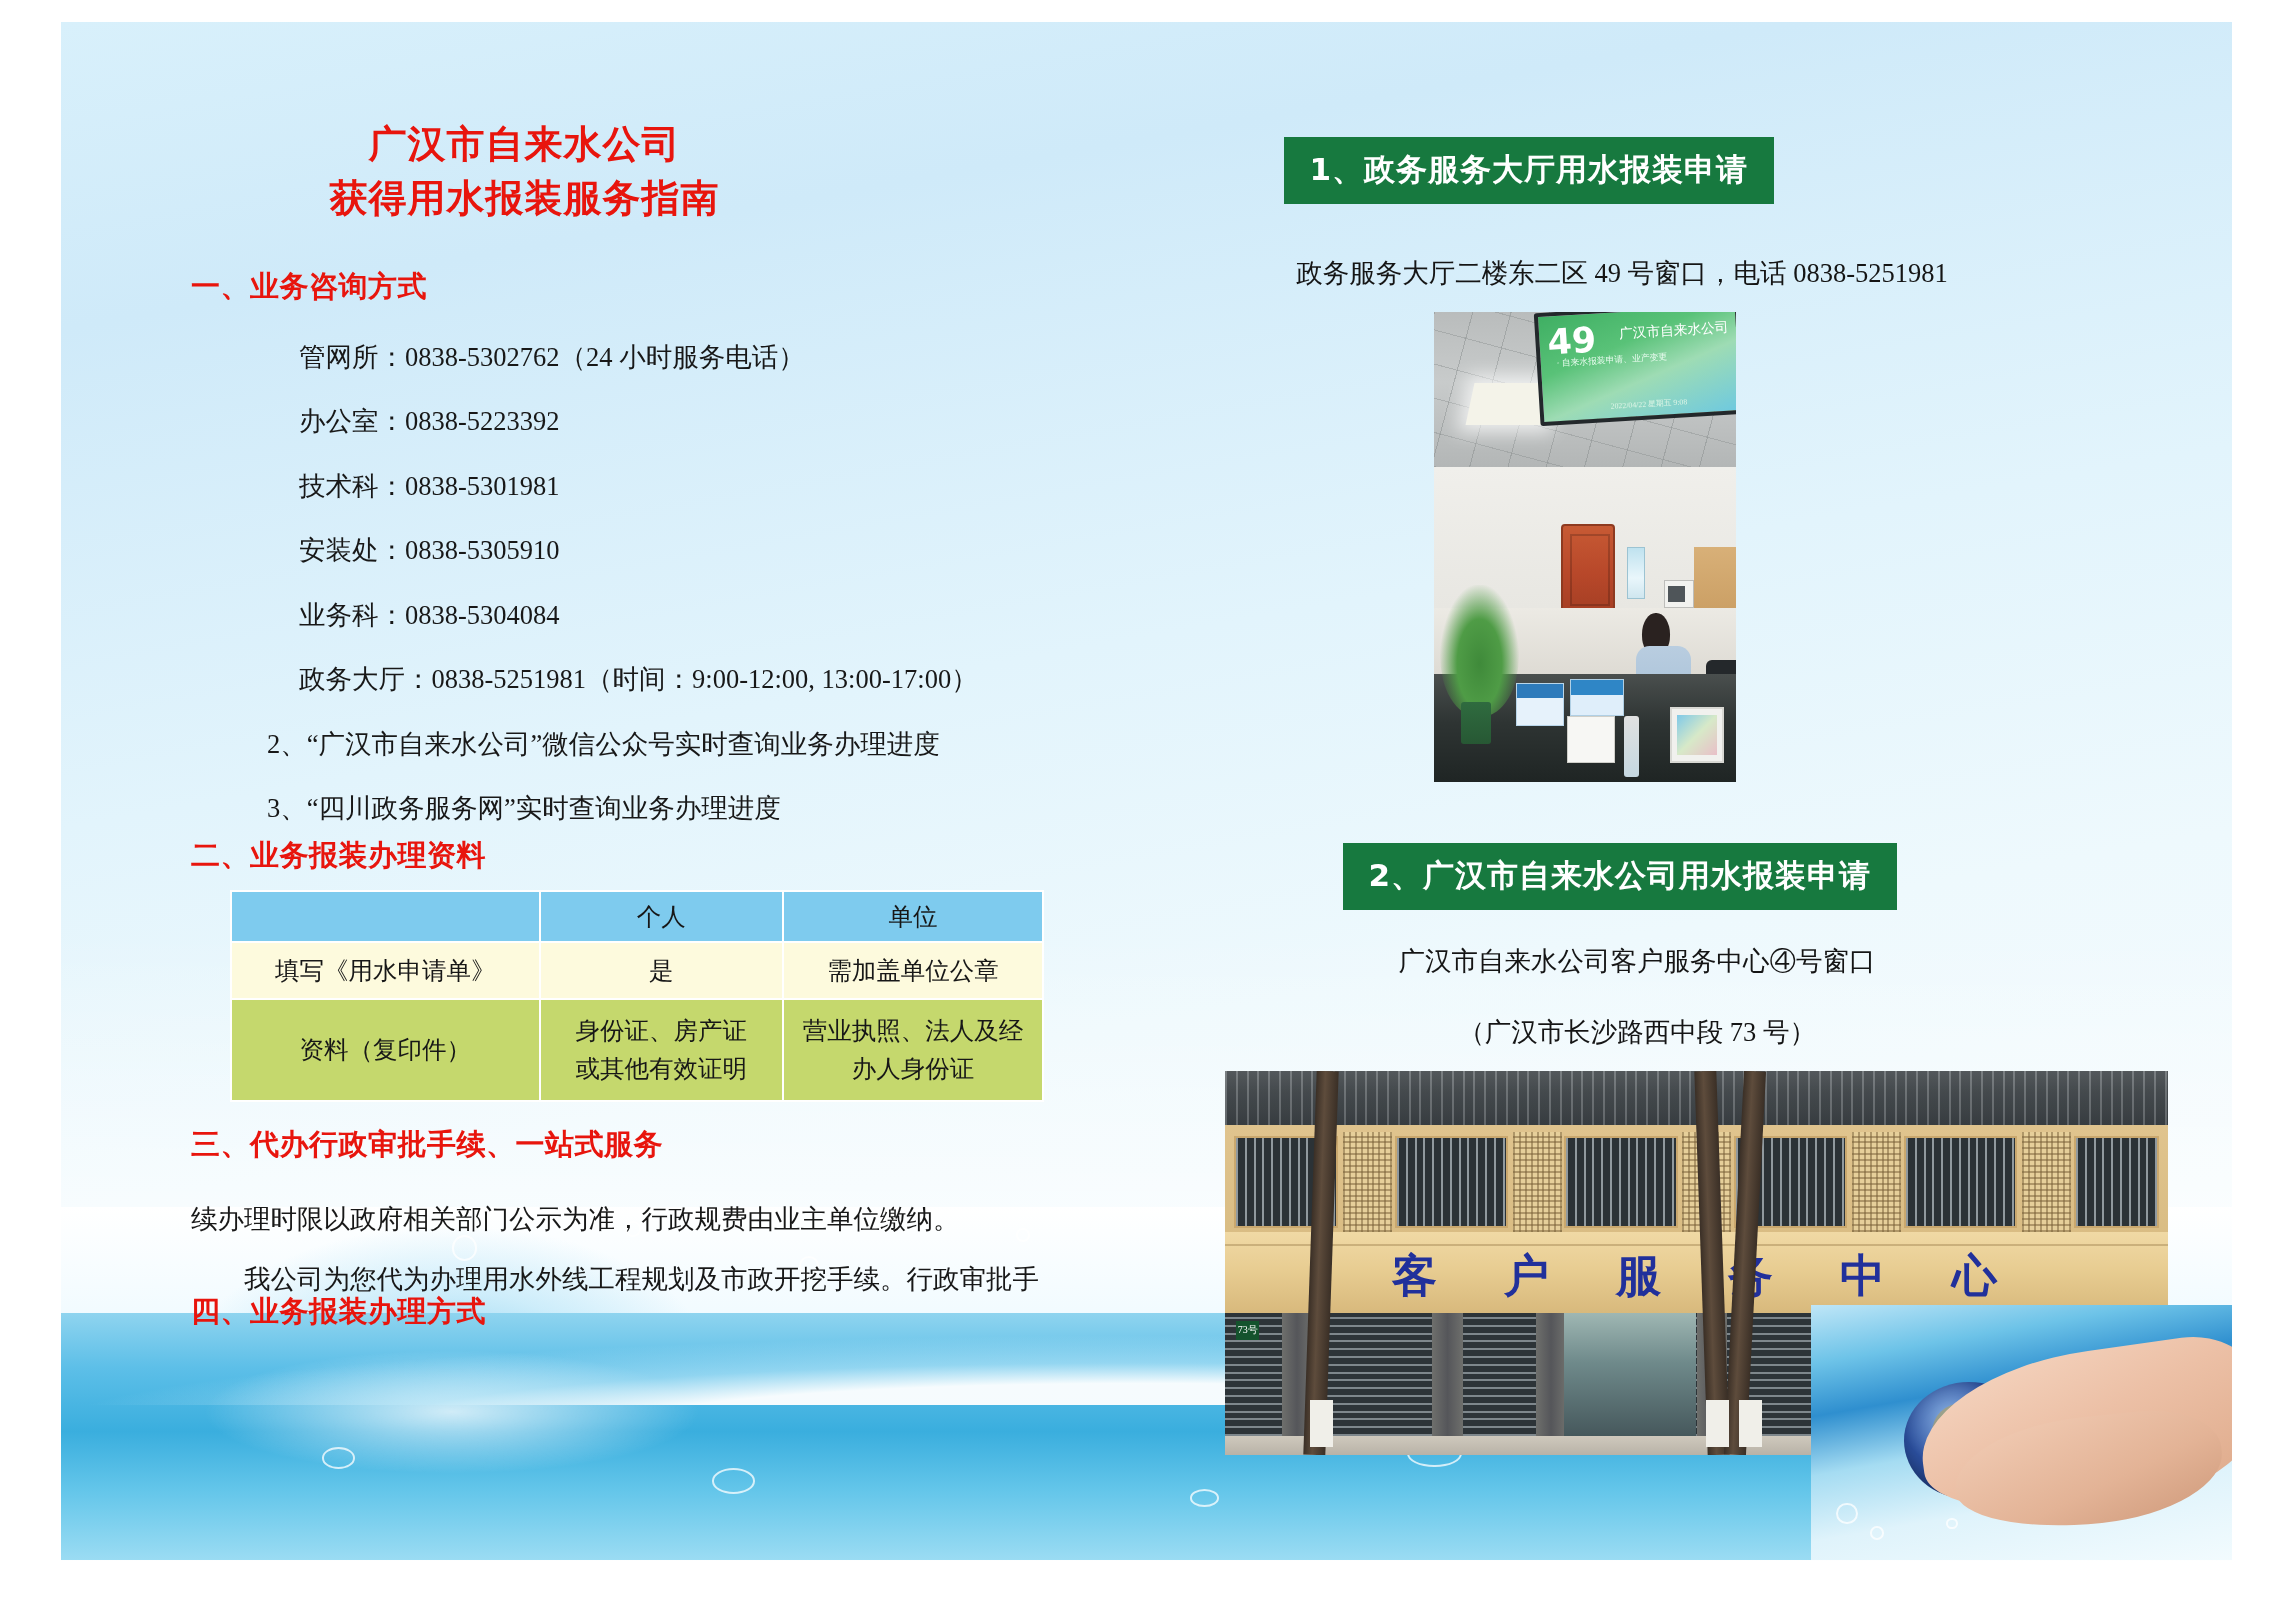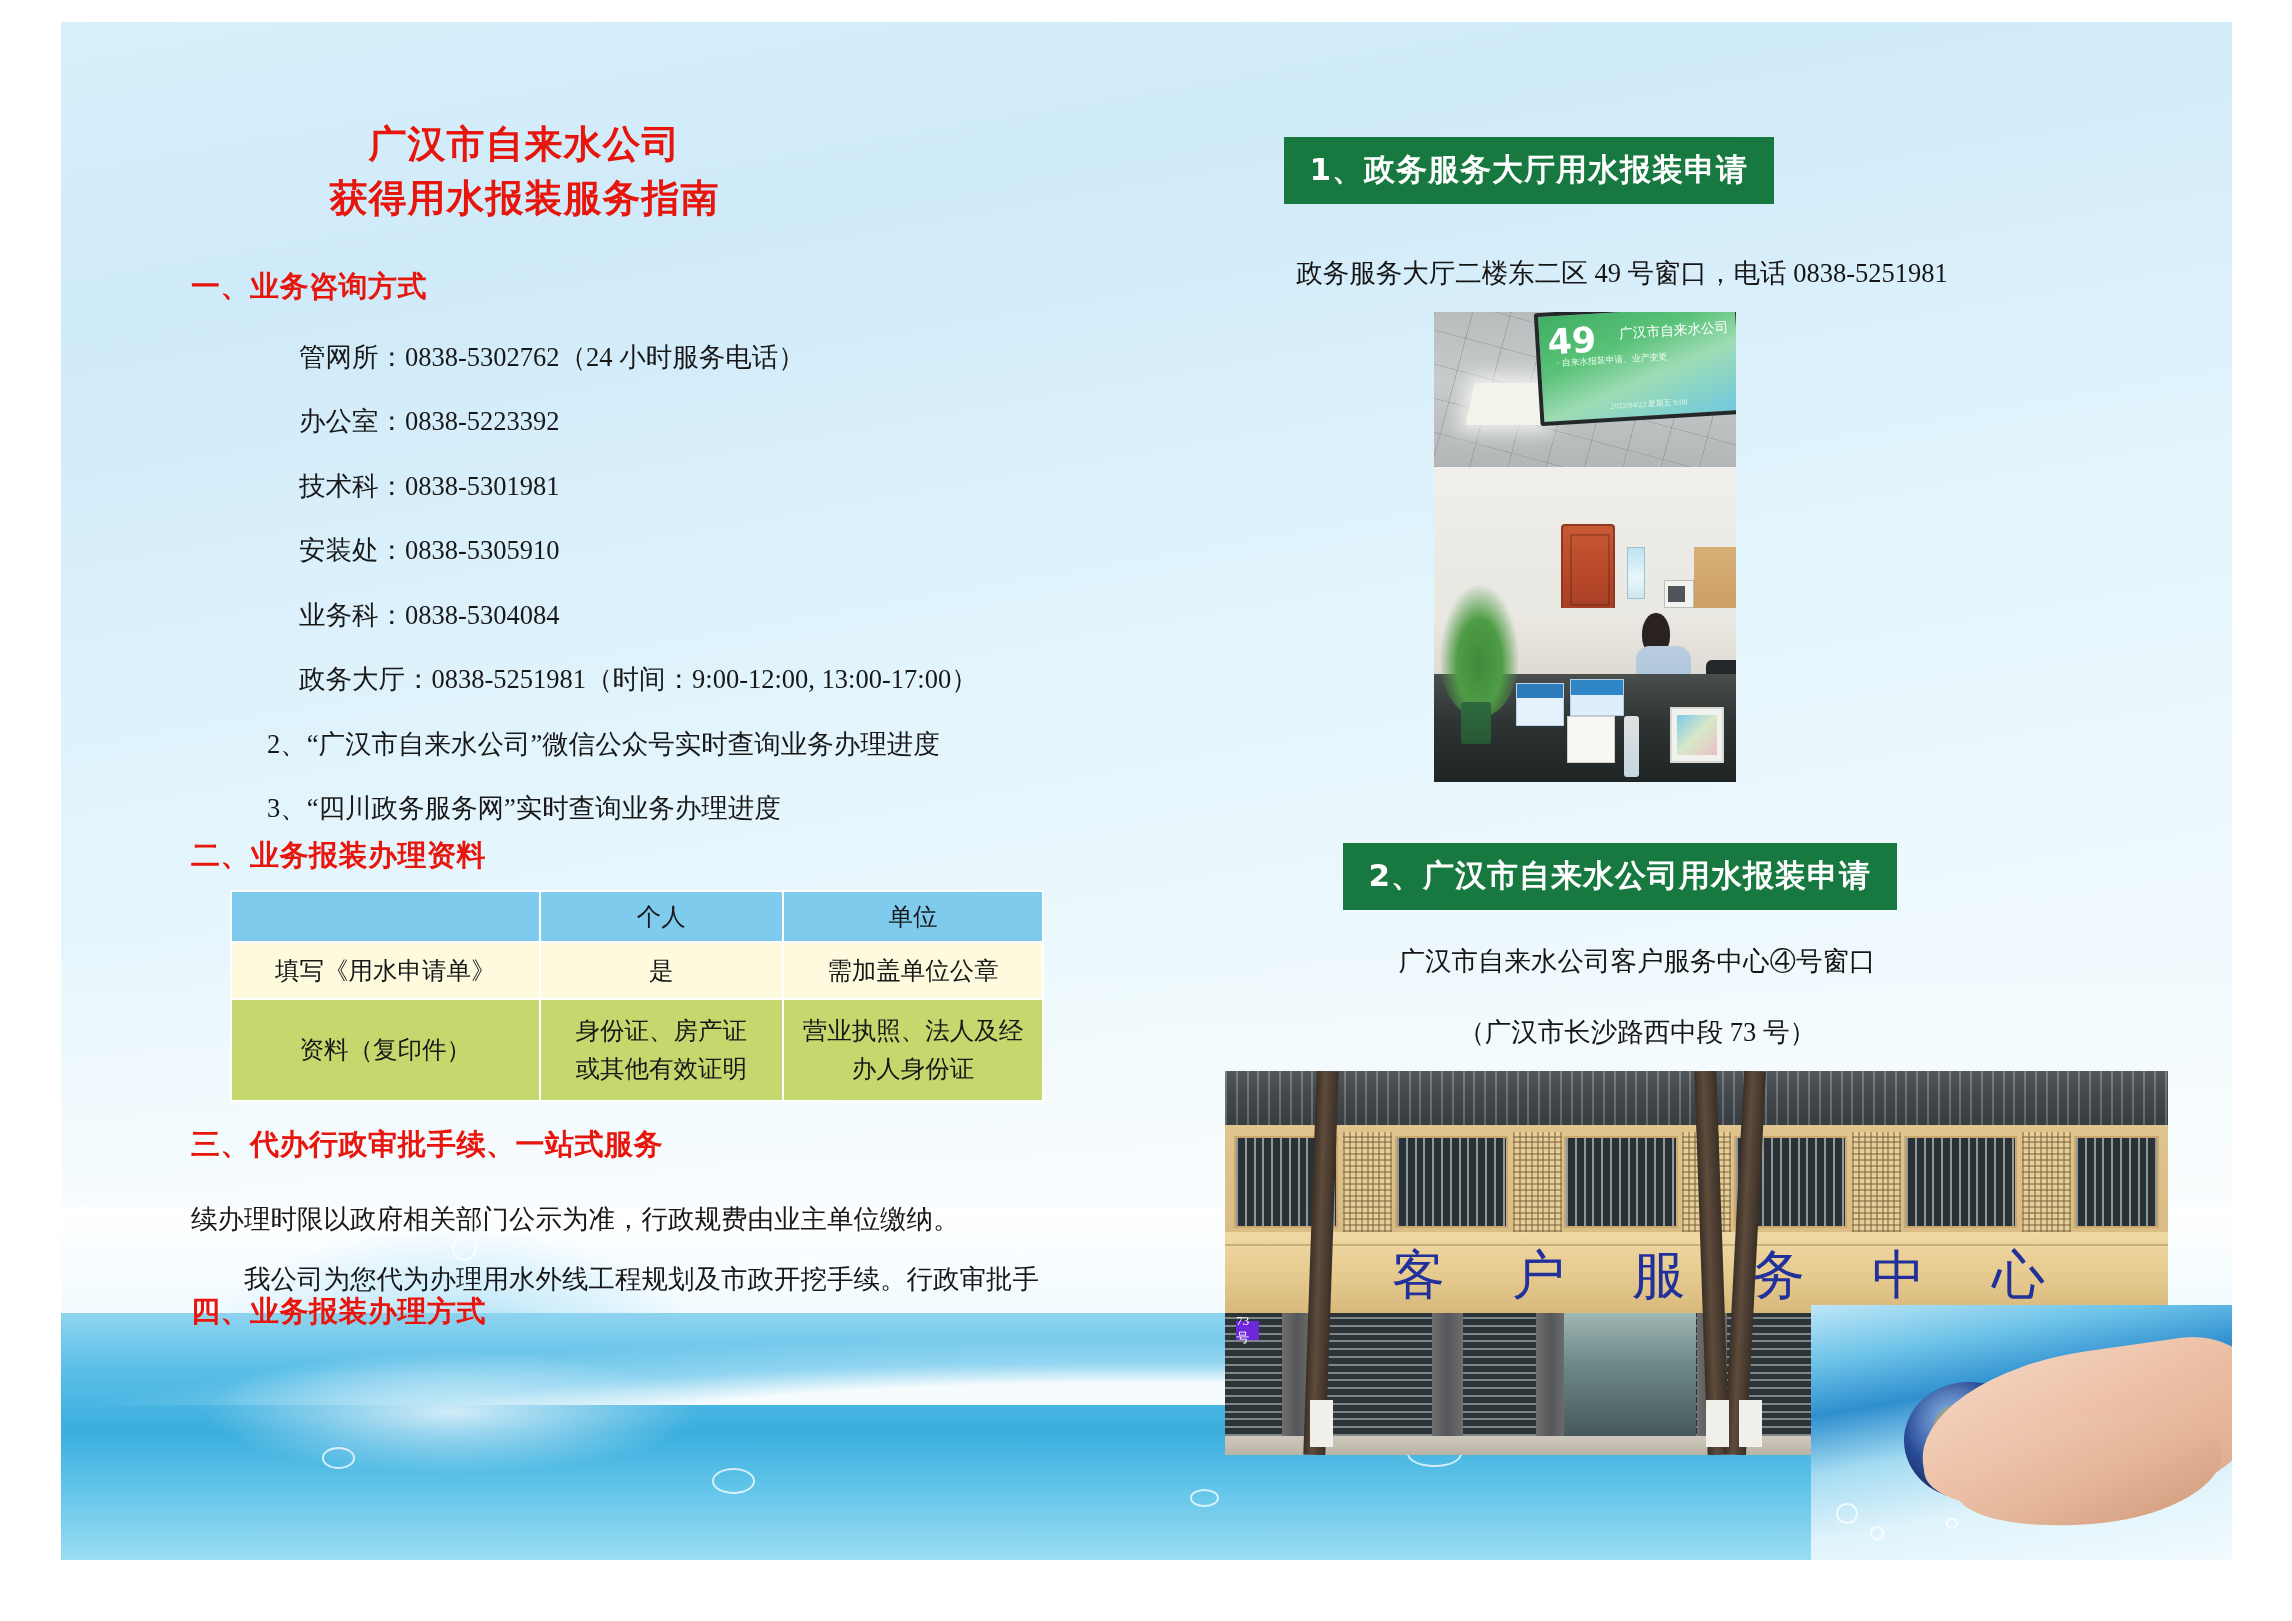--- a/index.html
+++ b/index.html
@@ -229,38 +229,38 @@
     background: linear-gradient(180deg,#e0c48e 0%, #d9bc83 100%); }
   .p2-win { position:absolute; top:17%; height:24%; background:#3a4247;
     background-image: repeating-linear-gradient(90deg, #90999e 0 2px, #2b3236 2px 8.8px); border:2px solid #caa86e; }
   .p2-pill { position:absolute; top:16%; height:26%; width:5.2%;
     background:#e6cf9a; background-image: repeating-linear-gradient(0deg, rgba(120,95,55,0.5) 0 2px, rgba(0,0,0,0) 2px 5.9px),
       repeating-linear-gradient(90deg, rgba(120,95,55,0.5) 0 2px, rgba(0,0,0,0) 2px 5.9px); }
   .p2-band { position:absolute; left:0; top:42%; width:100%; height:21%;
     background: linear-gradient(180deg,#f0d9a5 0%, #e8cd92 45%, #d8b97c 100%); }
   .p2-band-line { position:absolute; left:0; top:45%; width:100%; height:2px; background:rgba(160,130,80,0.45); }
   .p2-sign { position:absolute; left:0; top:46%; width:100%; height:15%;
-    display:flex; align-items:center; color:#21309b; font-weight:normal;
-    font-family:"DejaVu Sans","Liberation Sans",sans-serif; font-size:53px; letter-spacing:67px; padding-left:167px;text-align:center; }
+    display:flex; align-items:center; color:#21309b; font-weight:bold;
+    font-family:"DejaVu Sans","Liberation Sans",sans-serif; font-size:45px; letter-spacing:67px; padding-left:167px;text-align:center; }
   .p2-lower { position:absolute; left:0; top:63%; width:100%; height:32%;
     background:#3d4449; background-image: repeating-linear-gradient(0deg, #7e878c 0 2px, #2d3438 2px 7.8px); }
   .p2-col { position:absolute; top:63%; height:32%; width:3.2%;
     background: linear-gradient(90deg,#6e6f6c,#55565a 50%,#6e6f6c); }
   .p2-entry { position:absolute; left:36%; top:63%; width:14%; height:32%;
     background: linear-gradient(180deg,#9fb7b3 0%, #6f8a8b 40%, #46585c 100%); }
   .p2-ground { position:absolute; left:0; bottom:0; width:100%; height:5%;
     background: linear-gradient(180deg,#cfc9bd 0%, #b8b2a7 100%); }
   .p2-tree { position:absolute; top:0; height:100%; width:21.6px;
     background: linear-gradient(90deg,#3a2f26 0%, #5e4c3c 40%, #3a2f26 100%); }
   .p2-tree.t1 { left:9%; transform: rotate(2deg); }
   .p2-tree.t2 { left:50.5%; transform: rotate(-2deg); }
   .p2-tree.t3 { left:54%; transform: rotate(3deg); }
   .p2-tree-base { position:absolute; bottom:2%; width:23.5px; height:47px; background:#f0efe9; }
   .p2-plate { position:absolute; left:1.2%; top:65%; width:2.4%; height:5%;
-    background:#6d28d9; color:#fff; font-size:13px; display:flex; align-items:center; justify-content:center; }
+    background:#14532d; color:#fff; font-size:10px; display:flex; align-items:center; justify-content:center; }
 
   
   .hands {
     position: absolute; right: 61px; bottom: 61px; width: 421px; height: 255px;
     overflow: hidden;
   }
   .hands .hwater {
     position:absolute; left:0; top:0; width:100%; height:100%;
     background: linear-gradient(170deg,#bfe6f7 0%, #6dc3e8 18%, #2f8fcf 34%, #a5dcf2 52%, #dff3fb 72%, #f2fbfe 100%);
   }

